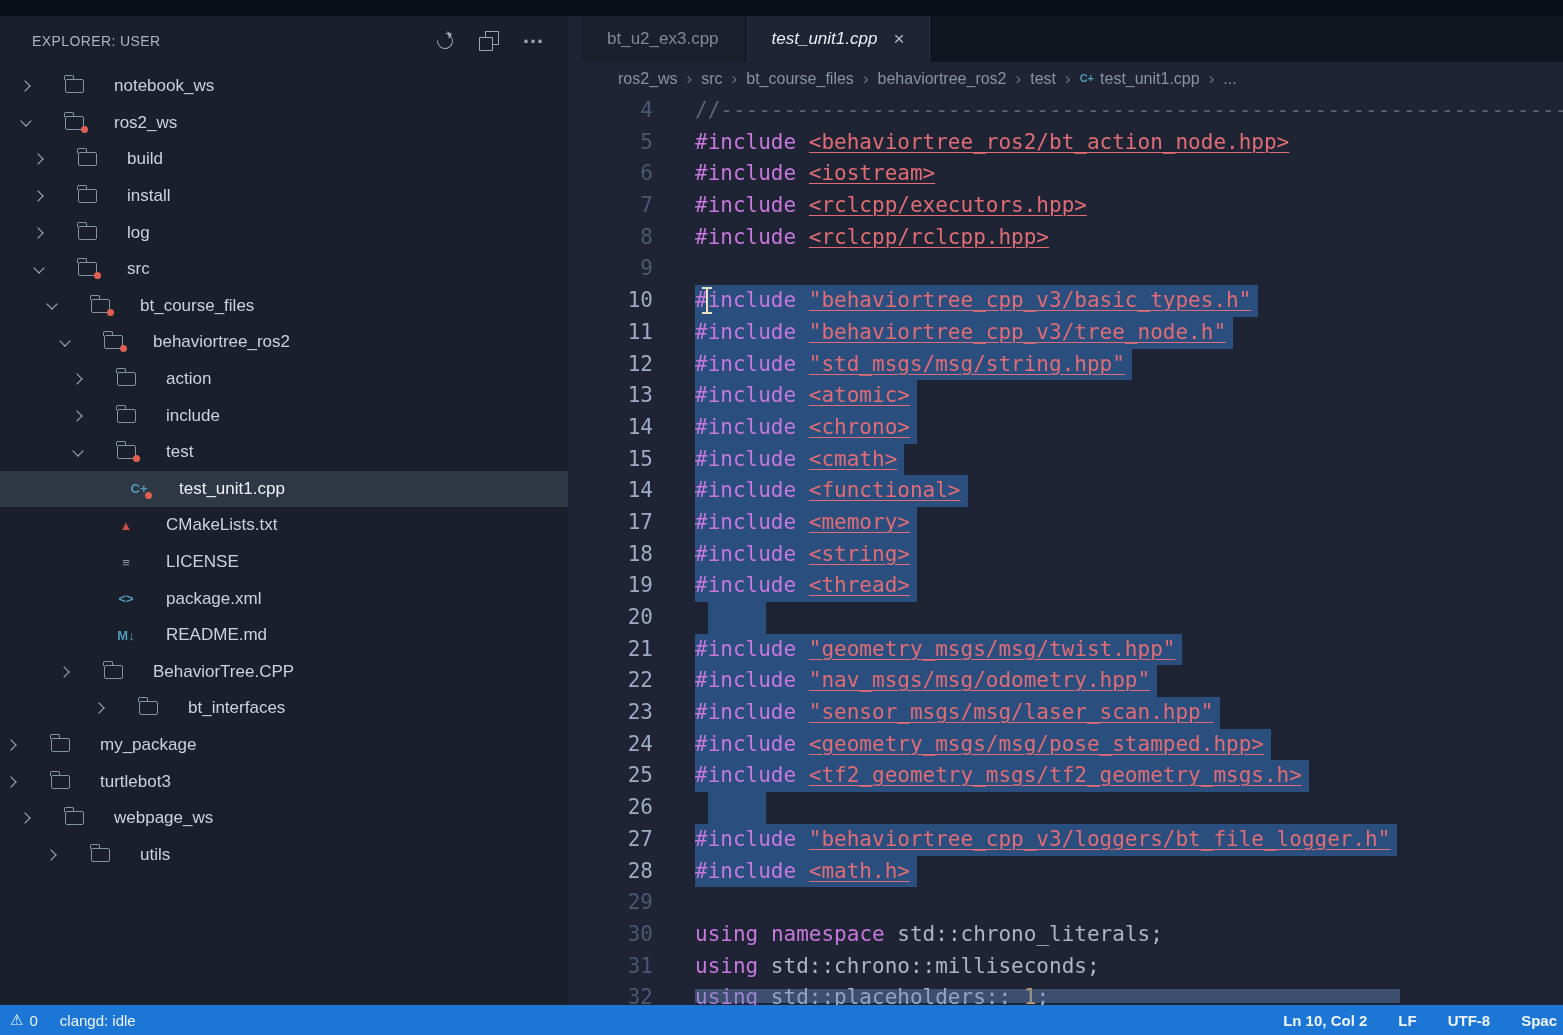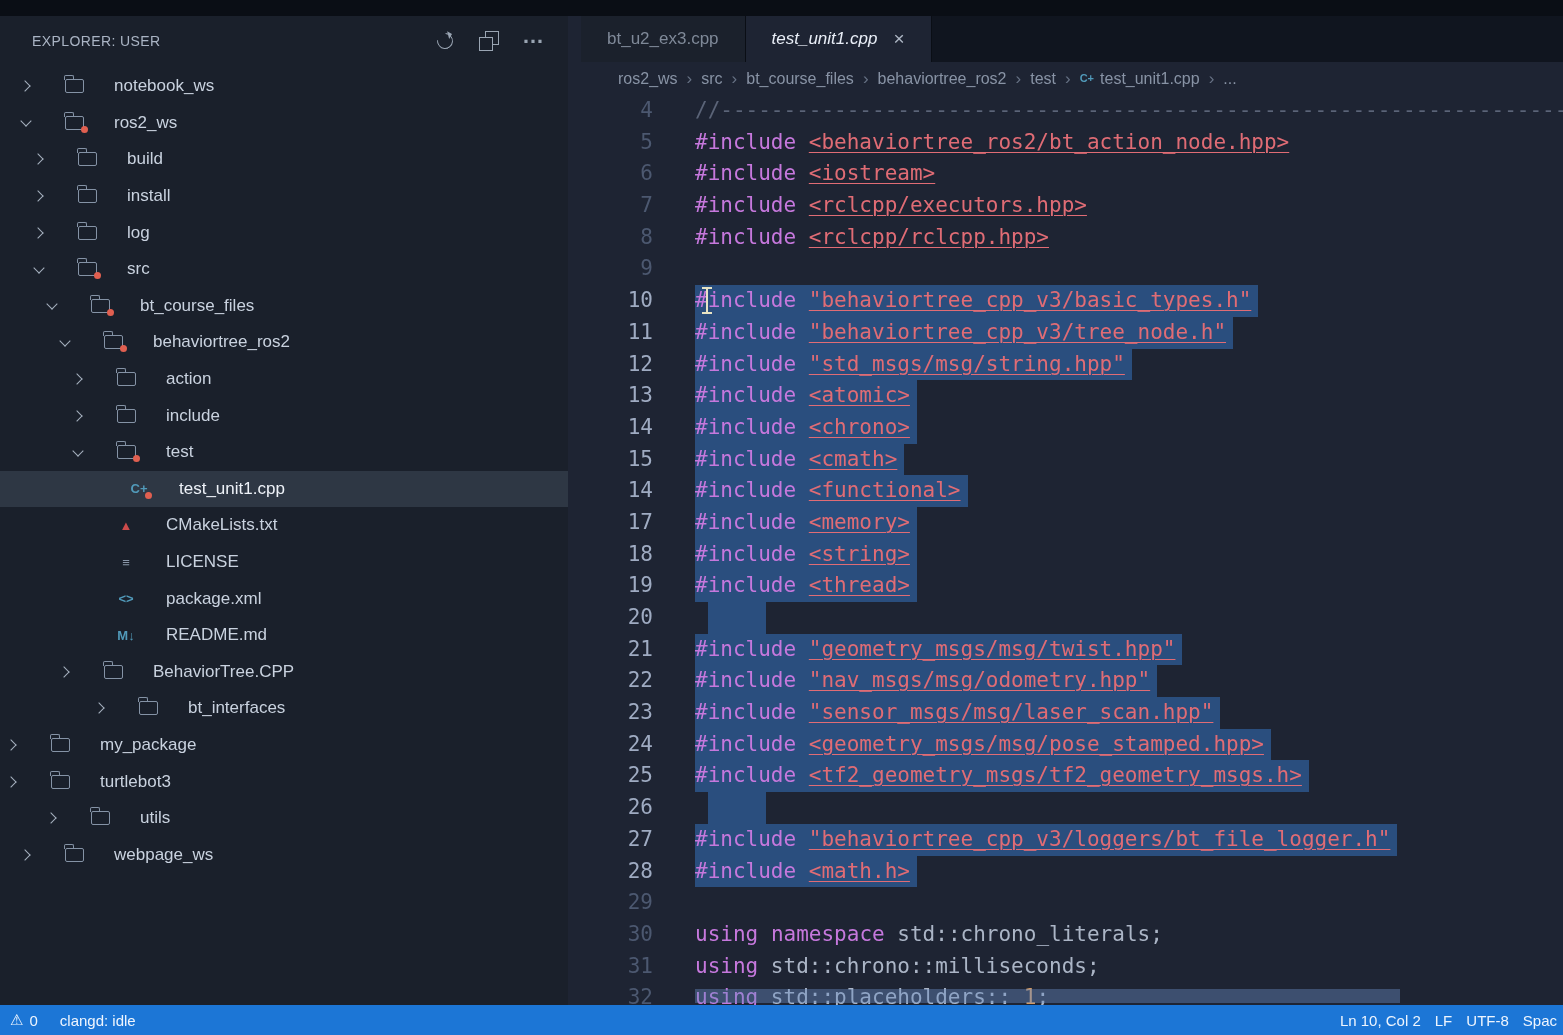--- a/index.html
+++ b/index.html
@@ -69,21 +69,21 @@
 
   .mouse-ibeam{position:absolute; left:125px; top:192px; width:2px; height:27px; background:#e8e4c4; z-index:5;}
   .mouse-ibeam::before,.mouse-ibeam::after{content:""; position:absolute; left:-4px; width:10px; height:2px; background:#e8e4c4;}
   .mouse-ibeam::before{top:0;} .mouse-ibeam::after{bottom:0;}
   .hscroll{position:absolute; left:114px; bottom:2px; width:705px; height:14px; background:rgba(104,140,196,.42);}
 
   
   .statusbar{position:absolute; left:0; top:1005px; width:1563px; height:30px; background:var(--status); color:#eef5fe; display:flex; align-items:center; font-size:15px; padding:0 6px 0 10px;}
   .st-left{display:flex; align-items:center; gap:22px;}
   .st-warn{display:flex; align-items:center; gap:6px; cursor:pointer;}
-  .st-right{margin-left:auto; display:flex; align-items:center; gap:14px;}
+  .st-right{margin-left:auto; display:flex; align-items:center; gap:31px;font-weight:bold;}
   .st-item{cursor:pointer; white-space:nowrap;}
 </style>
 </head>
 <body>
 
 <div class="app">
   <div class="titlebar"></div>
 
   <aside class="sidebar">
     <div class="sb-header">
@@ -258,37 +258,37 @@
         </div>
         <div class="trow" style="">
           <span class="chev-box">
             <i class="chev"></i>
           </span>
           <span class="icon-box">
             <i class="ficon"></i>
           </span>
           <span class="tlabel">turtlebot3</span>
         </div>
+        <div class="trow" style="padding-left: 14px;">
+          <span class="chev-box">
+            <i class="chev"></i>
+          </span>
+          <span class="icon-box">
+            <i class="ficon"></i>
+          </span>
+          <span class="tlabel">webpage_ws</span>
+        </div>
         <div class="trow" style="padding-left: 40px;">
           <span class="chev-box">
             <i class="chev"></i>
           </span>
           <span class="icon-box">
             <i class="ficon"></i>
           </span>
           <span class="tlabel">utils</span>
-        </div>
-        <div class="trow" style="padding-left: 14px;">
-          <span class="chev-box">
-            <i class="chev"></i>
-          </span>
-          <span class="icon-box">
-            <i class="ficon"></i>
-          </span>
-          <span class="tlabel">webpage_ws</span>
         </div>
       </div>
   </aside>
 
   <main class="editor-area">
     <div class="tabbar" id="tabbar">
         <div class="tab">
           <span class="tab-label">bt_u2_ex3.cpp</span>
         </div>
         <div class="tab active">

